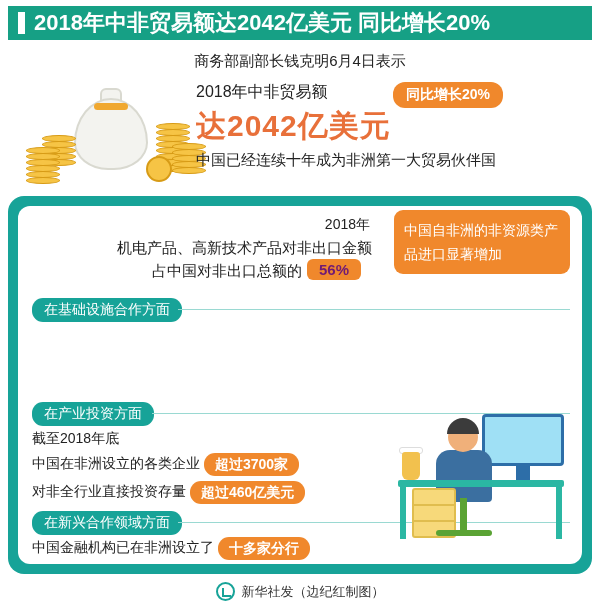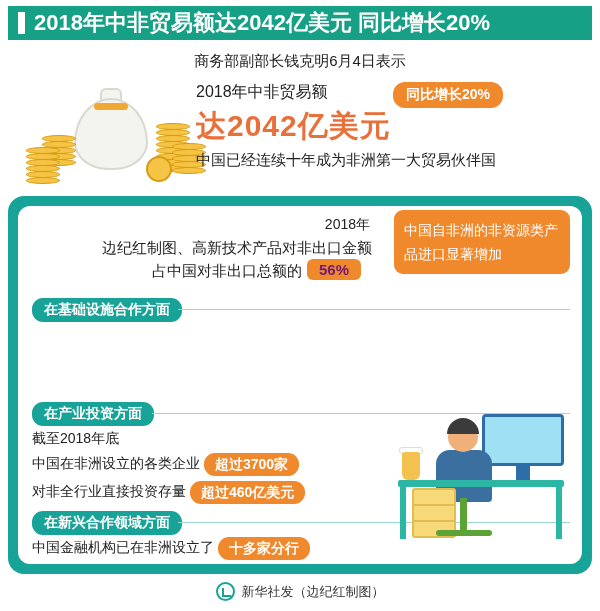--- a/index.html
+++ b/index.html
@@ -193,21 +193,21 @@
     line-height: 24px;
     padding: 8px 10px;
     border-radius: 9px;
   }
   
   .sec-head {
     position: absolute;
     background: #17a398;
     color: #ffffff;
     font-size: 14px;
-    font-weight: bold;
+    font-weight: normal;
     padding: 3px 12px;
     border-radius: 11px;
     white-space: nowrap;
   }
   .sec-rule {
     position: absolute;
     height: 1px;
     background: #9ad9d2;
   }
   .body-text {
@@ -366,21 +366,21 @@
       <div class="big-number">达2042亿美元</div>
       <div class="line-3">中国已经连续十年成为非洲第一大贸易伙伴国</div>
       <div class="tag-orange-pill">同比增长20%</div>
     </div>
   </div>
 
   <div class="panel">
     <div class="panel-inner">
 
       <div class="b1-year">2018年</div>
-      <div class="b1-l1">边纪红制图、高新技术产品对非出口金额</div>
+      <div class="b1-l1">机电产品、高新技术产品对非出口金额</div>
       <div class="b1-l2">占中国对非出口总额的</div>
       <div class="pct-badge">56%</div>
       <div class="orange-box">中国自非洲的非资源类产品进口显著增加</div>
 
       <div class="sec-head" style="left:14px; top:92px;">在基础设施合作方面</div>
       <div class="sec-rule" style="left:160px; top:103px; width:392px;"></div>
 
       <div class="sec-head" style="left:14px; top:196px;">在产业投资方面</div>
       <div class="sec-rule" style="left:134px; top:207px; width:418px;"></div>
       <div class="body-text" style="left:14px; top:222px; width:340px;">截至2018年底</div>

